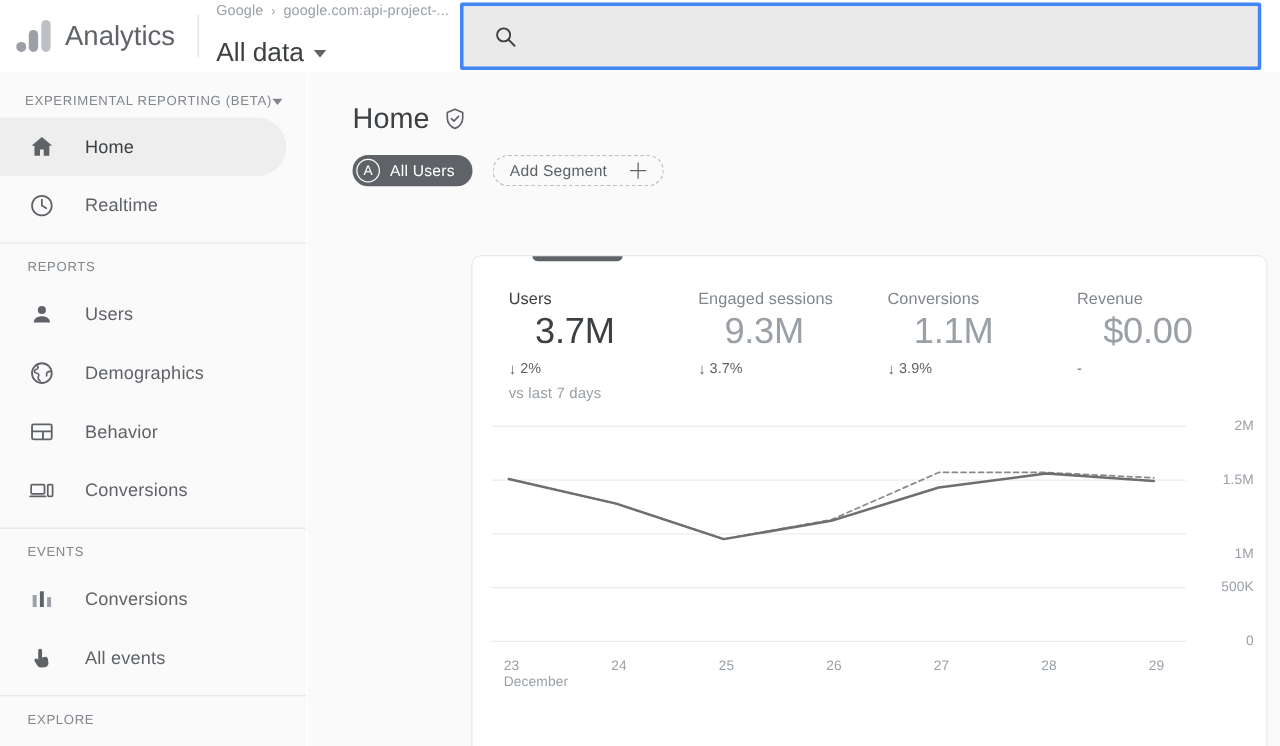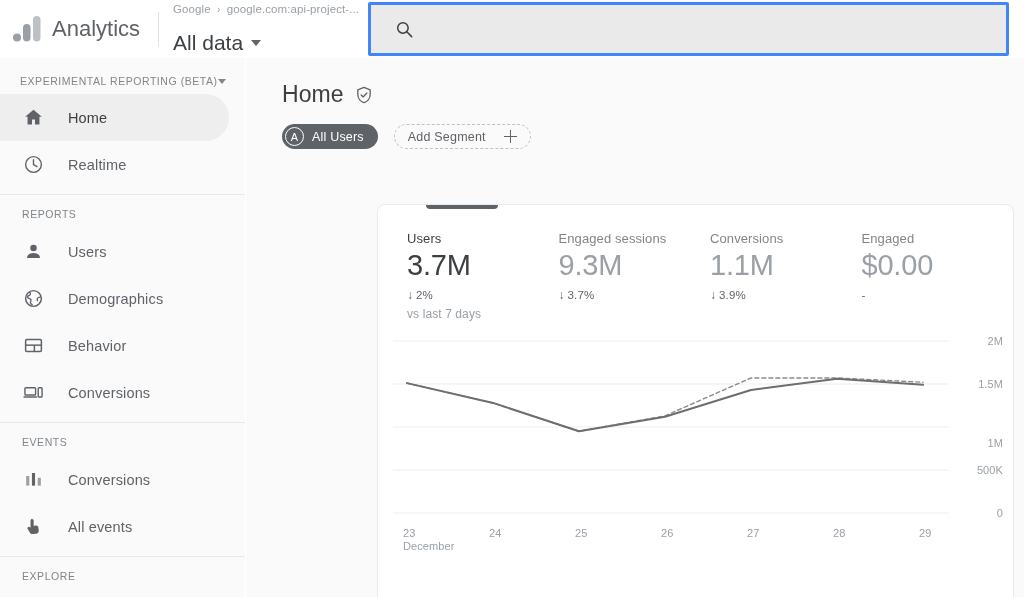--- a/index.html
+++ b/index.html
@@ -175,21 +175,21 @@
     background: #5f6368;
   }
   .metrics {
     display: flex; padding: 26px 0 0 29px;
   }
   .metric { width: 160px; }
   .metric-label { font-size: 13px; color: #80868b; letter-spacing: .1px; }
   .metric.primary .metric-label { color: #3c4043; }
   .metric-value {
     font-size: 29px; color: #9aa0a6; font-weight: 400;
-    letter-spacing: -.2px; margin-top: 4px; line-height: 1.1;
+    letter-spacing: -.2px; margin-top: 4px; line-height: 1.1; margin-left: 21px;
   }
   .metric.primary .metric-value { color: #3c4043; }
   .metric-delta {
     font-size: 11.5px; color: #5f6368; margin-top: 7px;
     display: flex; align-items: center; letter-spacing: .1px;
   }
   .arrow-down {
     display: inline-block; margin-right: 3px; font-size: 12px; line-height: 1;
   }
   .metric-compare {
@@ -420,21 +420,21 @@
       <div class="metric">
         <div class="metric-label">Conversions</div>
         <div class="metric-value">1.1M</div>
         <div class="metric-delta">
           <span class="arrow-down">↓</span>
           <span>3.9%</span>
         </div>
       </div>
 
       <div class="metric">
-        <div class="metric-label">Engaged</div>
+        <div class="metric-label">Revenue</div>
         <div class="metric-value">$0.00</div>
         <div class="metric-delta">
           <span>-</span>
         </div>
       </div>
 
     </div>
 
     <div class="chart-area">
       <svg class="chart-svg" id="chart-svg" width="637" height="240">

